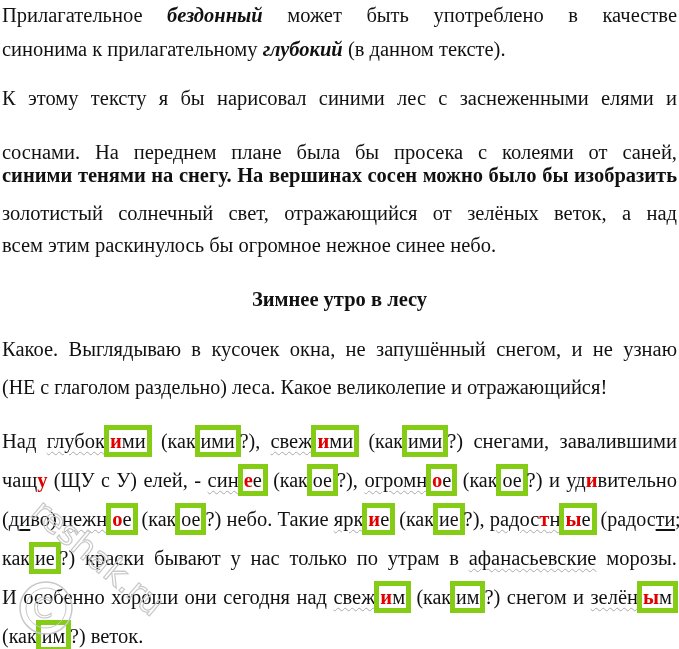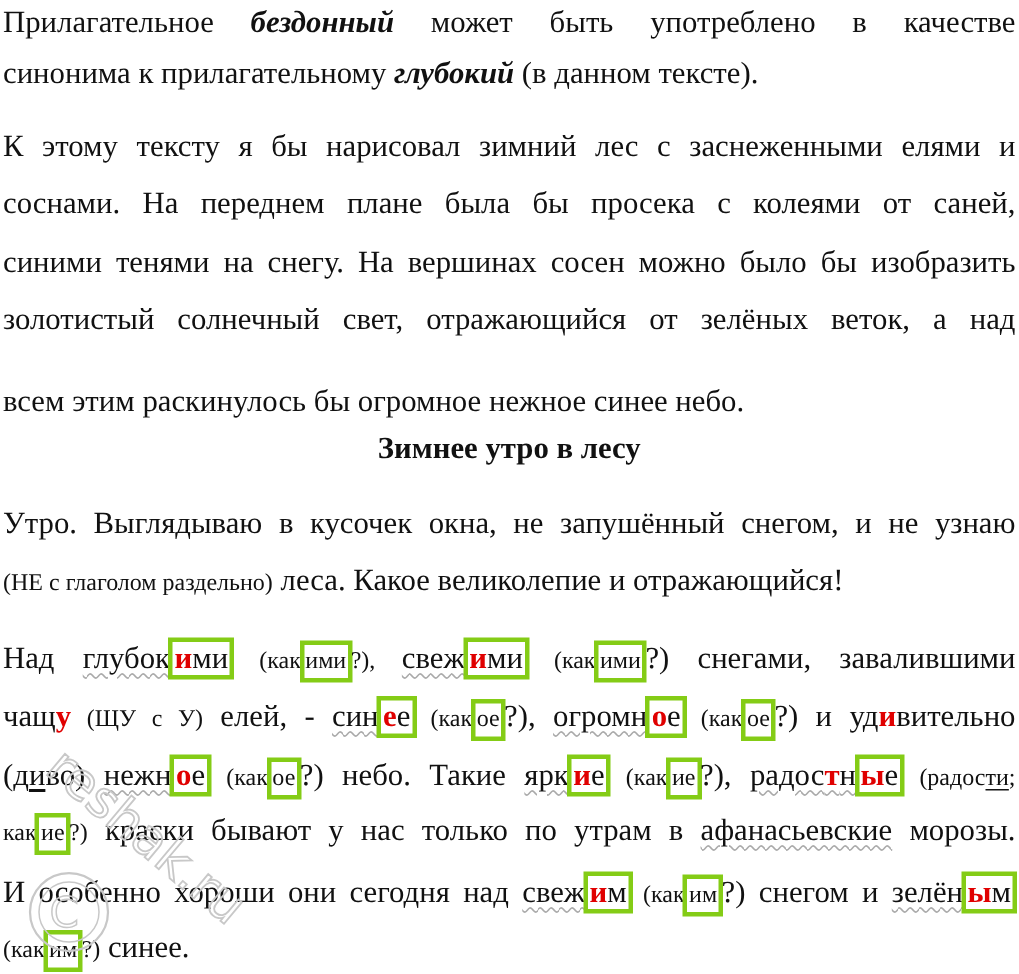--- a/index.html
+++ b/index.html
@@ -9,60 +9,60 @@
     color:#111111;
   }
   .line {
     position:absolute; left:2px; width:675px;
     font-size:20.5px; line-height:24px; white-space:nowrap;
     text-align:justify; text-align-last:justify;
   }
   .line.nojust { text-align:right; text-align-last:left; }
   .center { text-align:left; text-align-last:center !important; font-weight:bold; }
   .bi { font-weight:bold; font-style:italic; }
-  .small { font-size:16px; }
+  .small { font-size:20px; }
   .red { color:#e00000; font-weight:bold; }
-  .box { border:3px solid #84cc16; padding:0 1px; margin:0 -1px; display:inline-block; line-height:22px; }
+  .box { border:5px solid #84cc16; padding:0 1px; margin:0 -1px; display:inline-block; line-height:22px; }
   .sq { text-decoration:underline wavy #aaaaaa; text-decoration-thickness:1px; text-underline-offset:3px; }
   .ul { text-decoration:underline; text-underline-offset:3px; }
   .wm {
     position:absolute; left:-12px; top:500px; width:200px; height:150px;
     pointer-events:none;
   }
 </style>
 </head>
 <body>
 
 <div>
 
   <div class="line" style="top:3px;"><span>Прилагательное </span><span class="bi">бездонный</span><span> может быть употреблено в качестве</span></div>
   <div class="line nojust" style="top:37px;"><span>синонима к прилагательному </span><span class="bi">глубокий</span><span> (в данном тексте).</span></div>
 
-  <div class="line" style="top:86px;">К этому тексту я бы нарисовал зимний лес с заснеженными елями и</div>
-  <div class="line" style="top:124px;">соснами. На переднем плане была бы просека с колеями от саней,</div>
-  <div class="line" style="top:163px;">синими тенями на снегу. На вершинах сосен можно было бы изобразить</div>
+  <div class="line" style="top:86px;">К этому тексту я бы нарисовал синими лес с заснеженными елями и</div>
+  <div class="line" style="top:140px;">соснами. На переднем плане была бы просека с колеями от саней,</div>
+  <div class="line" style="top:163px;font-weight:bold;">синими тенями на снегу. На вершинах сосен можно было бы изобразить</div>
   <div class="line" style="top:201px;">золотистый солнечный свет, отражающийся от зелёных веток, а над</div>
-  <div class="line nojust" style="top:256px;">всем этим раскинулось бы огромное нежное синее небо.</div>
+  <div class="line nojust" style="top:233px;">всем этим раскинулось бы огромное нежное синее небо.</div>
 
   <div class="line center" style="top:287px;">Зимнее утро в лесу</div>
 
-  <div class="line" style="top:337px;">Утро. Выглядываю в кусочек окна, не запушённый снегом, и не узнаю</div>
+  <div class="line" style="top:337px;">Какое. Выглядываю в кусочек окна, не запушённый снегом, и не узнаю</div>
   <div class="line nojust" style="top:375px;"><span class="small">(НЕ с глаголом раздельно)</span><span> леса. Какое великолепие и отражающийся!</span></div>
 
   <div class="line" style="top:425px;"><span>Над </span><span class="sq"><span>глубок</span><span class="box"><span class="red">и</span><span>ми</span></span></span><span class="small"><span> (как</span><span class="box">ими</span><span>?), </span></span><span class="sq"><span>свеж</span><span class="box"><span class="red">и</span><span>ми</span></span></span><span class="small"> (как</span><span class="small box">ими</span><span>?) снегами, завалившими</span></div>
 
   <div class="line" style="top:464px;"><span>чащ</span><span class="red">у</span><span class="small"> (ЩУ с У)</span><span> елей, - </span><span class="sq"><span>син</span><span class="box"><span class="red">е</span><span>е</span></span></span><span class="small"> (как</span><span class="small box">ое</span><span>?), </span><span class="sq"><span>огромн</span><span class="box"><span class="red">о</span><span>е</span></span></span><span class="small"> (как</span><span class="small box">ое</span><span>?) и уд</span><span class="red">и</span><span>вительно</span></div>
 
   <div class="line" style="top:503px;"><span>(д</span><span class="ul">и</span><span>во) </span><span class="sq"><span>нежн</span><span class="box"><span class="red">о</span><span>е</span></span></span><span class="small"> (как</span><span class="small box">ое</span><span>?)</span><span> небо. Такие </span><span class="sq"><span>ярк</span><span class="box"><span class="red">и</span><span>е</span></span></span><span class="small"> (как</span><span class="small box">ие</span><span>?), </span><span class="sq"><span>радос</span><span class="red">т</span><span>н</span><span class="box"><span class="red">ы</span><span>е</span></span></span><span class="small"> (радос</span><span class="small ul">ти</span><span class="small">;</span></div>
 
   <div class="line" style="top:542px;"><span class="small">как</span><span class="small box">ие</span><span class="small">?)</span><span> краски бывают у нас только по утрам в </span><span class="sq">афанасьевские</span><span> морозы.</span></div>
 
   <div class="line" style="top:581px;"><span>И особенно хороши они сегодня над </span><span class="sq"><span>свеж</span><span class="box"><span class="red">и</span><span>м</span></span></span><span class="small"> (как</span><span class="small box">им</span><span>?)</span><span> снегом и </span><span class="sq"><span>зелён</span><span class="box"><span class="red">ы</span><span>м</span></span></span></div>
 
-  <div class="line nojust" style="top:620px;"><span class="small">(как</span><span class="small box">им</span><span class="small">?)</span><span> синее.</span></div>
+  <div class="line nojust" style="top:620px;"><span class="small">(как</span><span class="small box">им</span><span class="small">?)</span><span> веток.</span></div>
 
   <svg class="wm" viewBox="0 0 200 150">
     <text x="10" y="40" transform="rotate(40 60 70)" font-family="DejaVu Sans, sans-serif" font-size="34" fill="none" stroke="#c8c8c8" stroke-width="1.2">reshak.ru</text>
     <circle cx="58" cy="108" r="26" fill="none" stroke="#c8c8c8" stroke-width="1.5"></circle>
     <circle cx="58" cy="108" r="20" fill="none" stroke="#c8c8c8" stroke-width="1"></circle>
     <text x="45" y="118" font-family="DejaVu Sans, sans-serif" font-size="28" fill="none" stroke="#c8c8c8" stroke-width="1">C</text>
   </svg>
 </div>
 
 </body></html>

